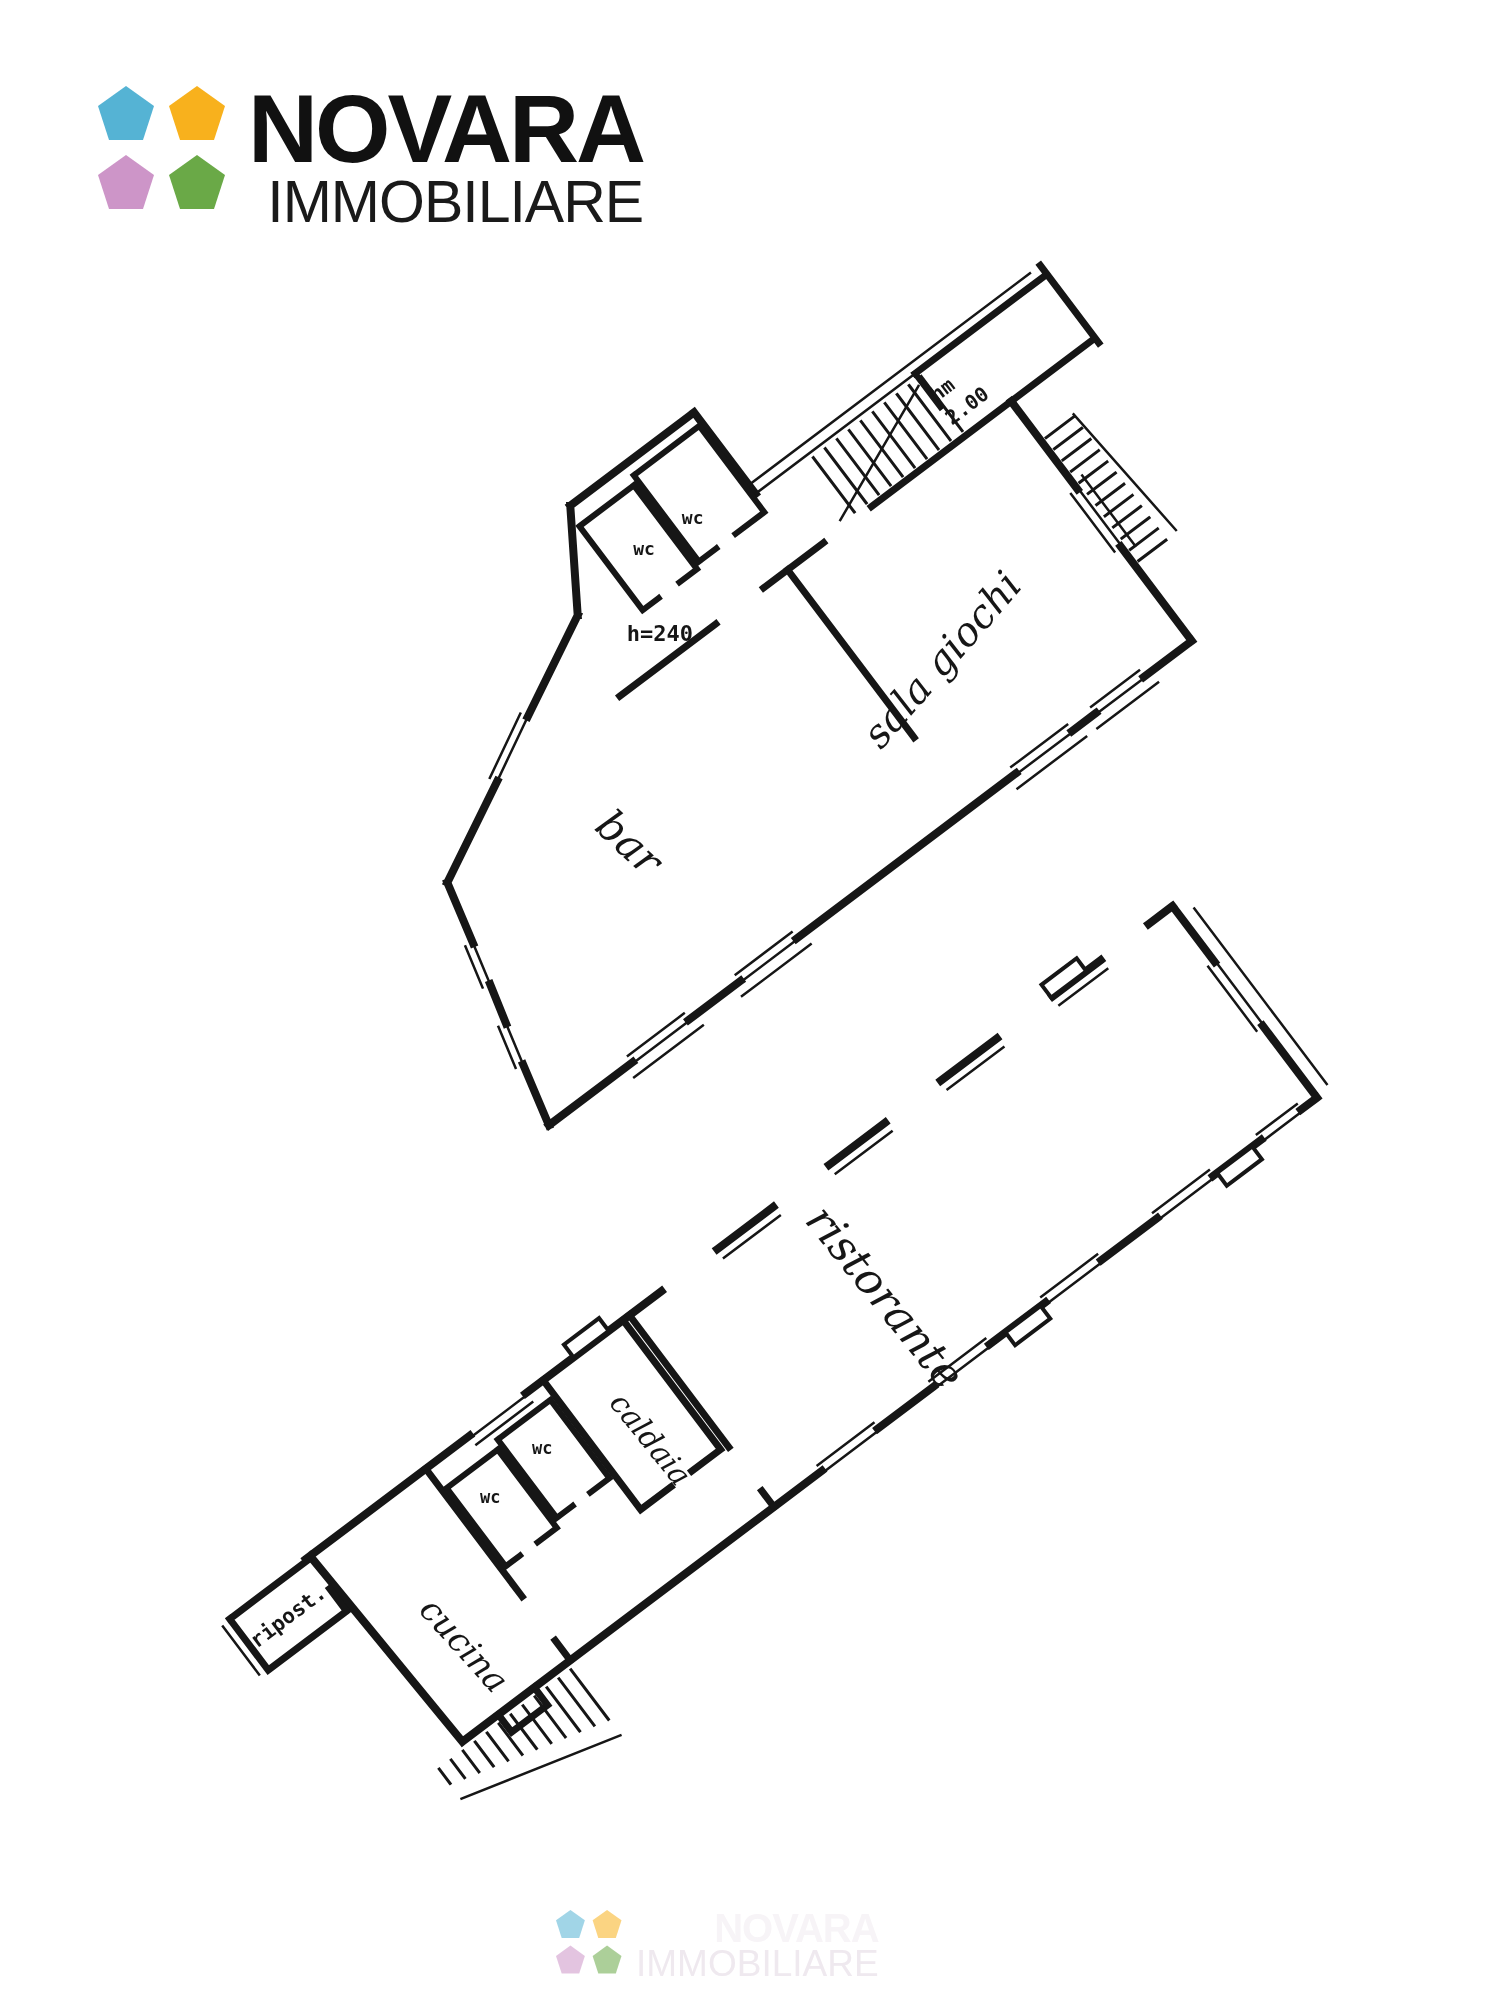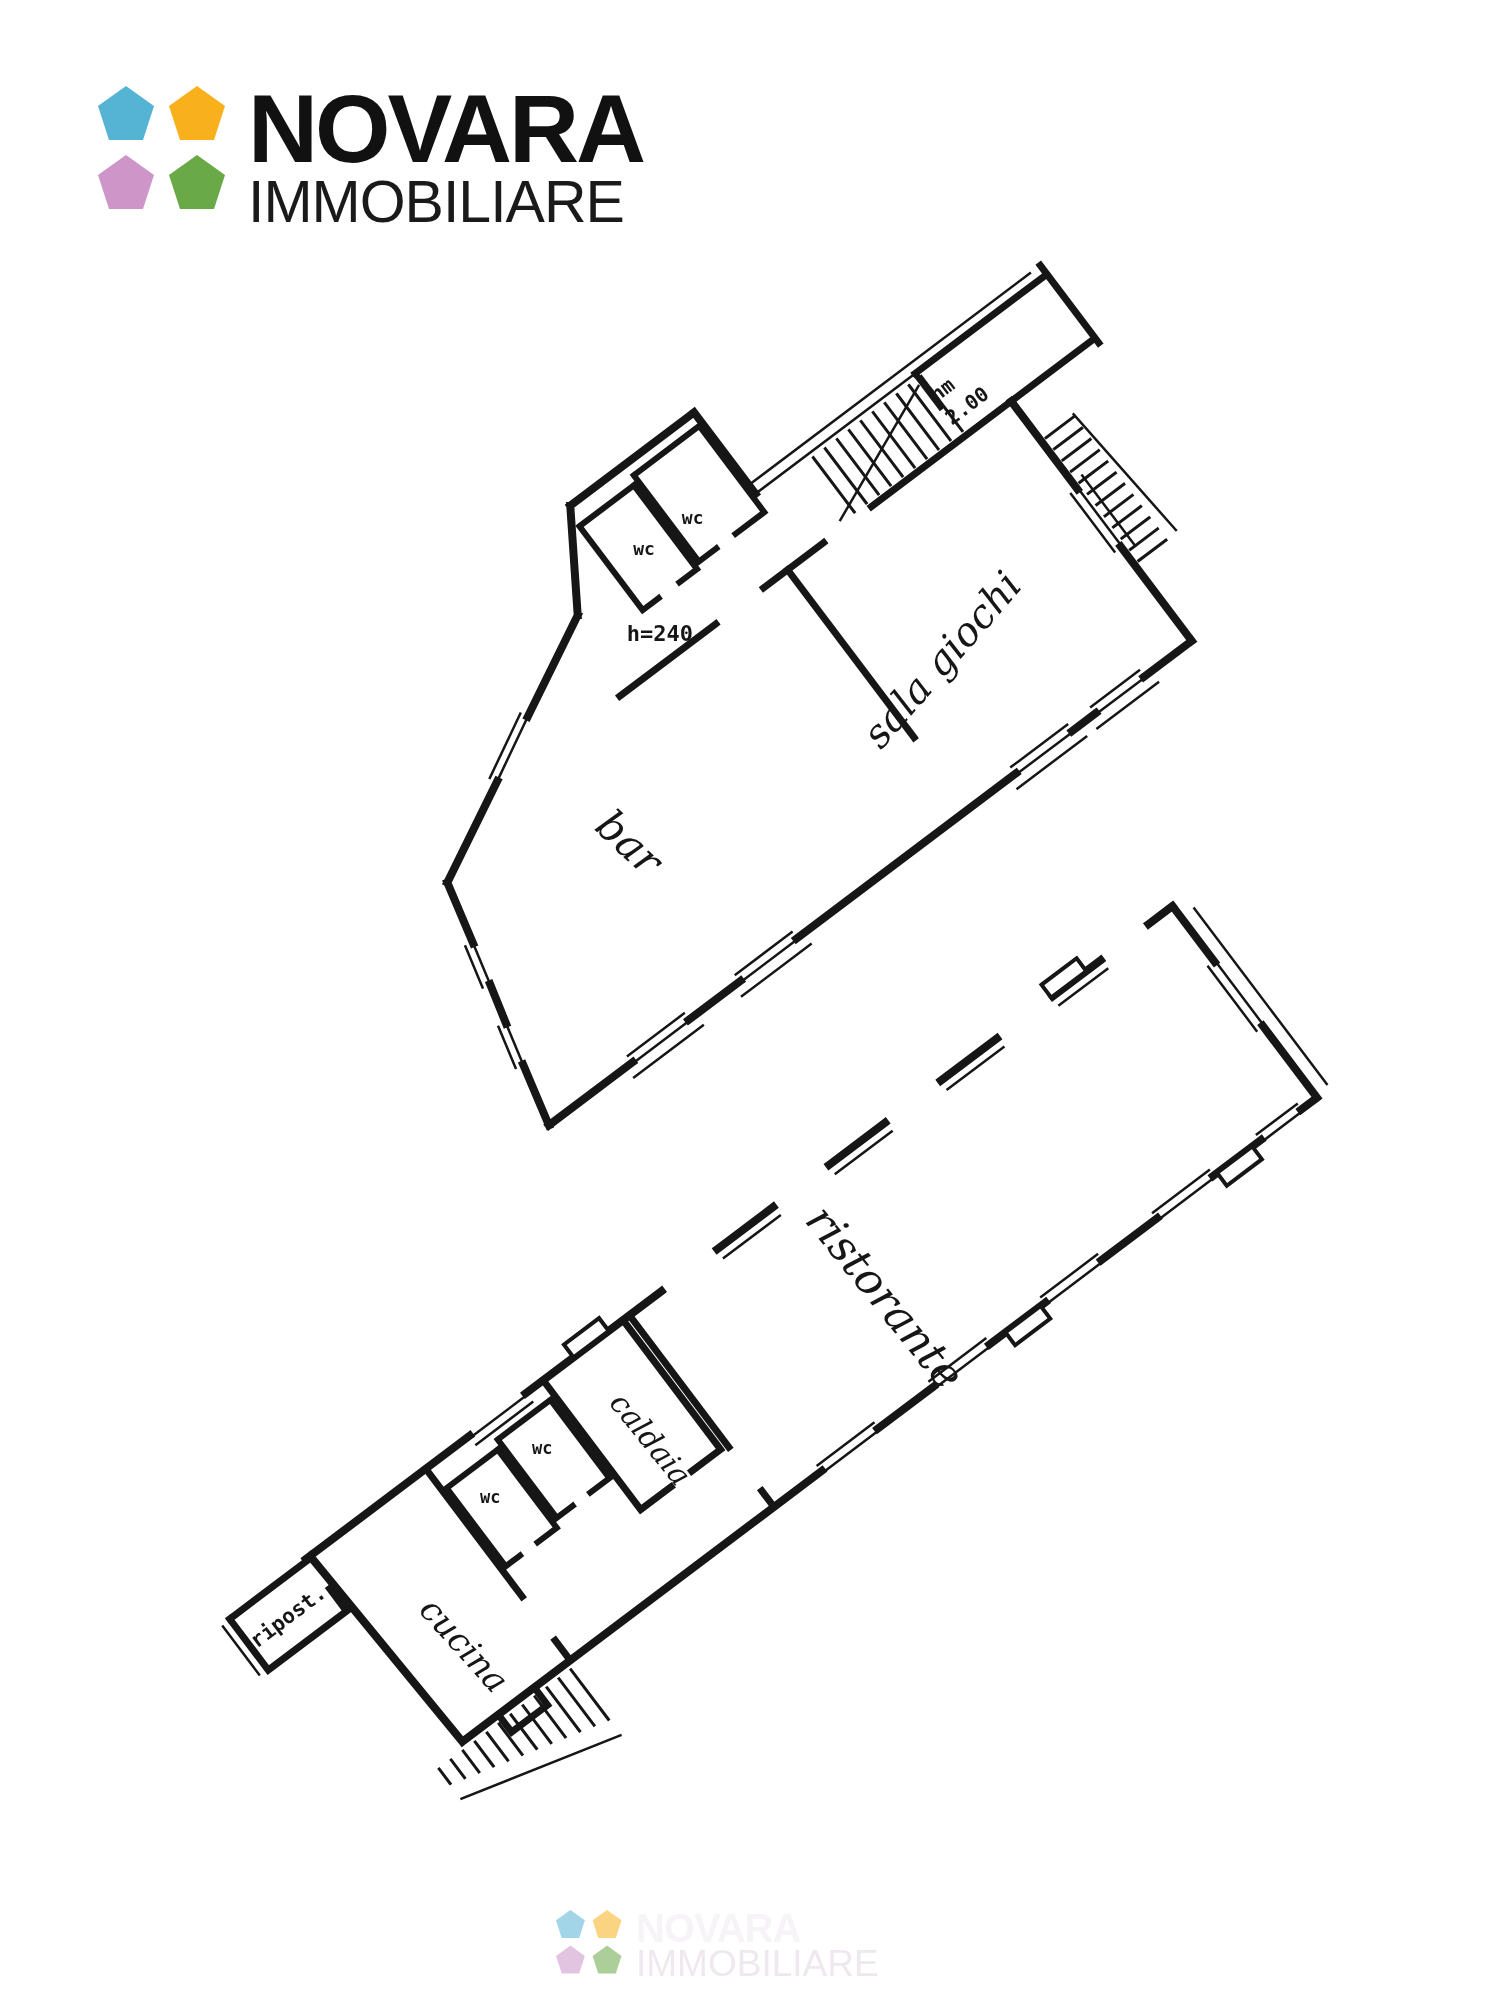--- a/index.html
+++ b/index.html
@@ -1,17 +1,17 @@
 <!DOCTYPE html>
 <html><head>
 <meta charset="utf-8">
 <style>
   html,body{margin:0;padding:0;background:#ffffff;}
   .page{position:relative;width:1500px;height:1992px;background:#ffffff;overflow:hidden;
-        font-family:"Liberation Sans", sans-serif;}
+        font-family:"Liberation Sans", sans-serif;text-align:right;}
 
   
   .logo{position:absolute;left:98px;top:86px;display:flex;align-items:flex-start;gap:22px;}
   .logo-text{display:flex;flex-direction:column;}
   .logo-title{font-family:"Liberation Sans",sans-serif;font-weight:700;font-size:97px;
               line-height:86px;letter-spacing:-3px;color:#111;}
   .logo-sub{font-family:"Liberation Sans",sans-serif;font-weight:400;font-size:59px;
             line-height:56px;letter-spacing:-1px;color:#1a1a1a;margin-top:2px;}
 
   

